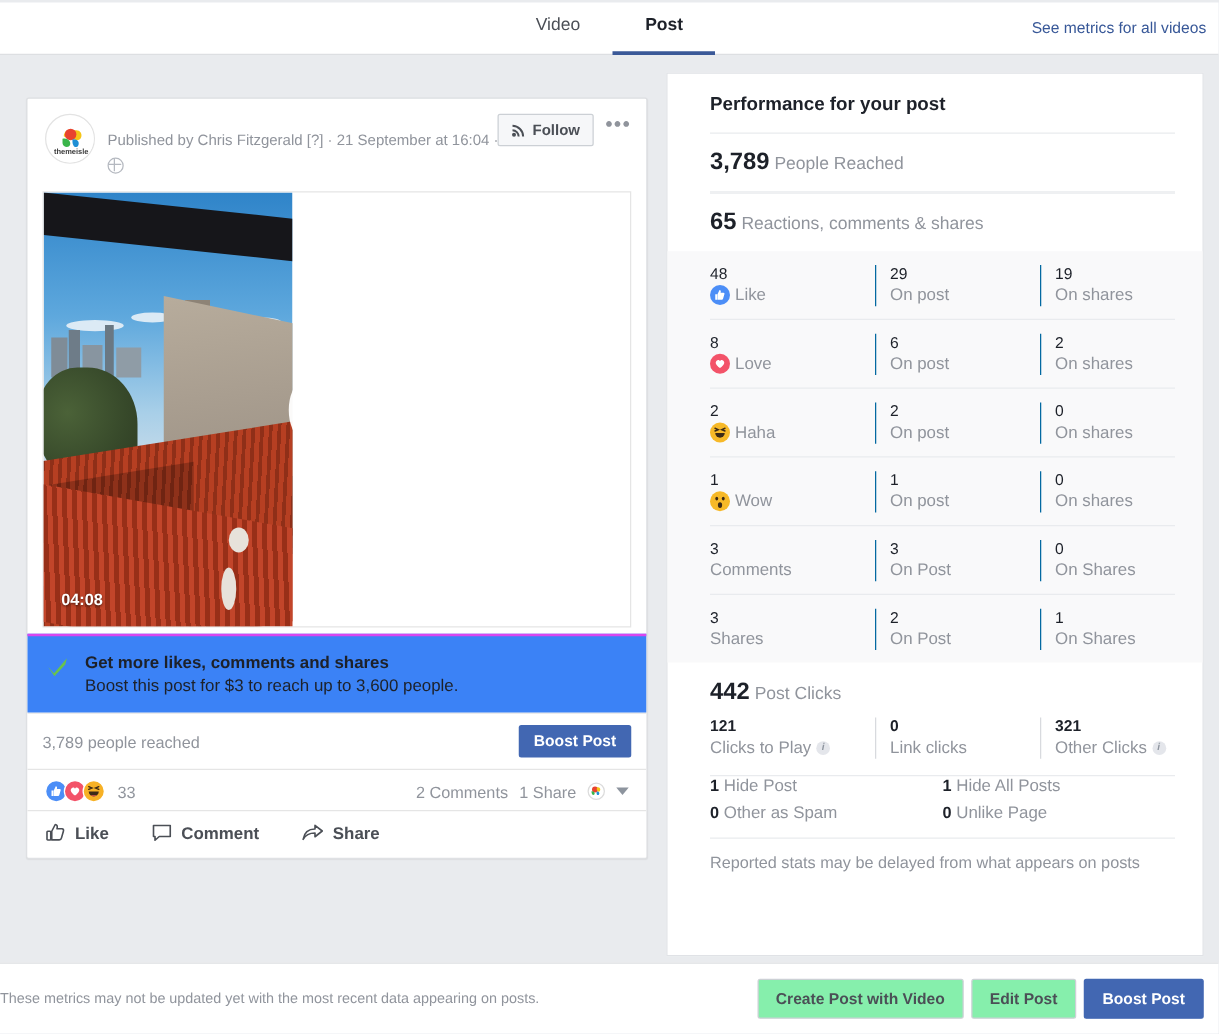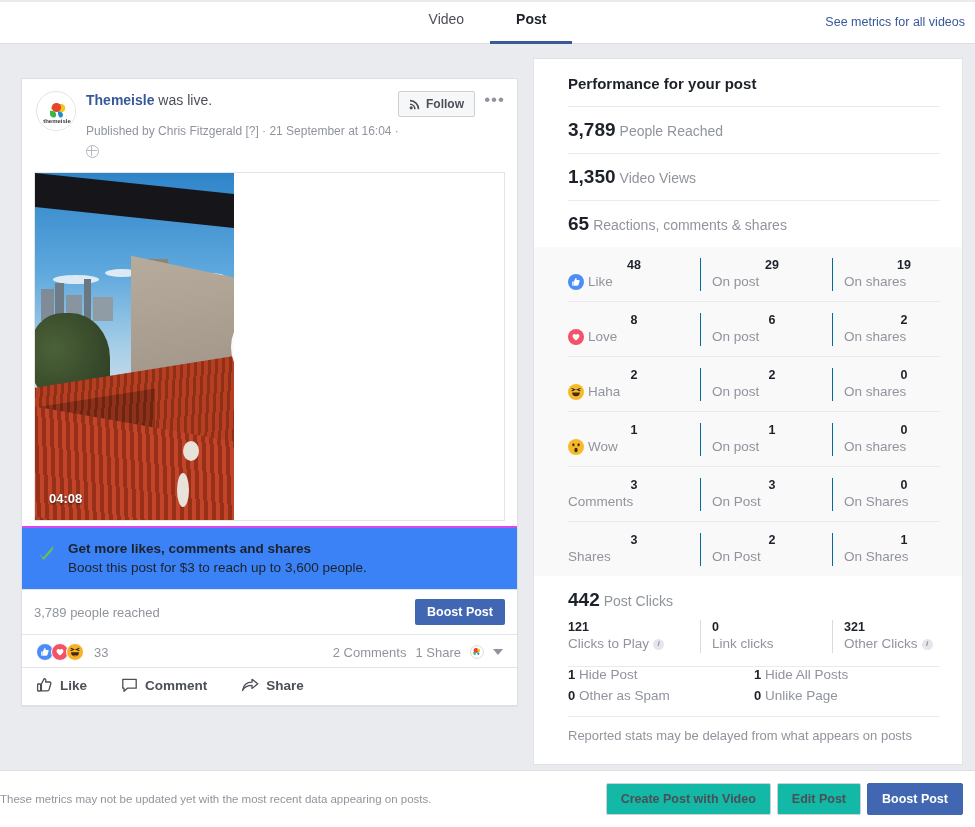--- a/index.html
+++ b/index.html
@@ -274,21 +274,21 @@
   .rt-row {
     display: flex; align-items: stretch;
     padding: 11px 0 10px 0;
     margin: 0 22px 0 34px;
     border-bottom: 1px solid #e9ebee;
   }
   .rt-row.last { border-bottom: none; }
   .rt-cell { flex: 0 0 132px; padding-left: 11px; }
   .rt-cell.first { padding-left: 0; flex: 0 0 132px; }
   .rt-cell.bordered { border-left: 1px solid #0369a1; }
-  .rt-num { font-size: 12.5px; font-weight: bold; color: #1d2129; line-height: 15px; text-align: center; }
+  .rt-num { font-size: 12.5px; font-weight: normal; color: #1d2129; line-height: 15px; }
   .rt-lab {
     font-size: 13.5px; color: #90949c; line-height: 18px;
     display: flex; align-items: center; gap: 4px;
   }
   .emo {
     width: 16px; height: 16px; border-radius: 50%;
     display: inline-flex; align-items: center; justify-content: center;
     flex: 0 0 16px;
   }
   .emo.like { background: #4c8ef7; }
@@ -333,21 +333,21 @@
     background: #ffffff; border-top: 1px solid #dddfe2;
     display: flex; align-items: center;
   }
   .foot-note {
     font-size: 11.5px; color: #90949c;
   }
   .foot-btns { margin-left: auto; margin-right: 12px; display: flex; gap: 6px; align-items: center; }
   .fbtn {
     height: 32px; padding: 0 14px;
     border: 1px solid #ccd0d5; border-radius: 2px;
-    background: #14b8a6; color: #4b4f56;
+    background: #86efac; color: #4b4f56;
     font-size: 12.5px; font-weight: bold; cursor: pointer;
     display: flex; align-items: center;
     font-family: "Liberation Sans", sans-serif;
   }
   .fbtn.primary { background: #4267b2; border-color: #4267b2; color: #fff; }
 </style>
 </head>
 <body>
 
 <div class="page">
@@ -369,23 +369,20 @@
           <path d="M14 17 C14 12, 20 10, 23 13 C26 16, 24 20, 19 20 Z" fill="#f5c518"></path>
           <path d="M22 12.5 C26 11, 29 14, 28 17.5 C27 21, 22 21, 21 17.5 Z" fill="#f5c518"></path>
           <circle cx="19.5" cy="15.5" r="4.6" fill="#e8432f"></circle>
           <path d="M13 19 C17 18, 20 21, 19 24 C18 26.5, 13.5 26, 13 22.5 Z" fill="#3ab54a"></path>
           <path d="M21 19.5 C25 19, 27 22, 25.5 24.5 C24 27, 20.5 25.5, 21 19.5 Z" fill="#1e8fd5"></path>
           <text x="20" y="31" font-family="Liberation Sans, sans-serif" font-size="6" font-weight="bold" fill="#3b3b3b" text-anchor="middle">themeisle</text>
         </svg>
       </div>
 
       <div class="post-meta">
-        <div>
-          <span class="page-name">Themeisle</span><span class="was-live"> was live.</span>
-        </div>
         <div class="published">
           <span class="au">Published by Chris Fitzgerald [?] · 21 September at 16:04 ·</span>
         </div>
         <div style="margin-top:2px">
           <span class="globe-ico"></span>
         </div>
       </div>
 
       <div class="follow-btn">
         <svg width="12" height="12" viewBox="0 0 12 12">
@@ -507,23 +504,20 @@
 
   <div class="perf-panel">
     <div class="perf-title">Performance for your post</div>
     <div class="sec-line"></div>
 
     <div class="stat-row">
       <span class="stat-num">3,789</span><span class="stat-lab">People Reached</span>
     </div>
     <div class="sec-line"></div>
 
-    <div class="stat-row">
-      <span class="stat-num">1,350</span><span class="stat-lab">Video Views</span>
-    </div>
     <div class="sec-line"></div>
 
     <div class="stat-row">
       <span class="stat-num">65</span><span class="stat-lab">Reactions, comments &amp; shares</span>
     </div>
 
     <div class="react-table">
 
       <div class="rt-row">
         <div class="rt-cell first">

